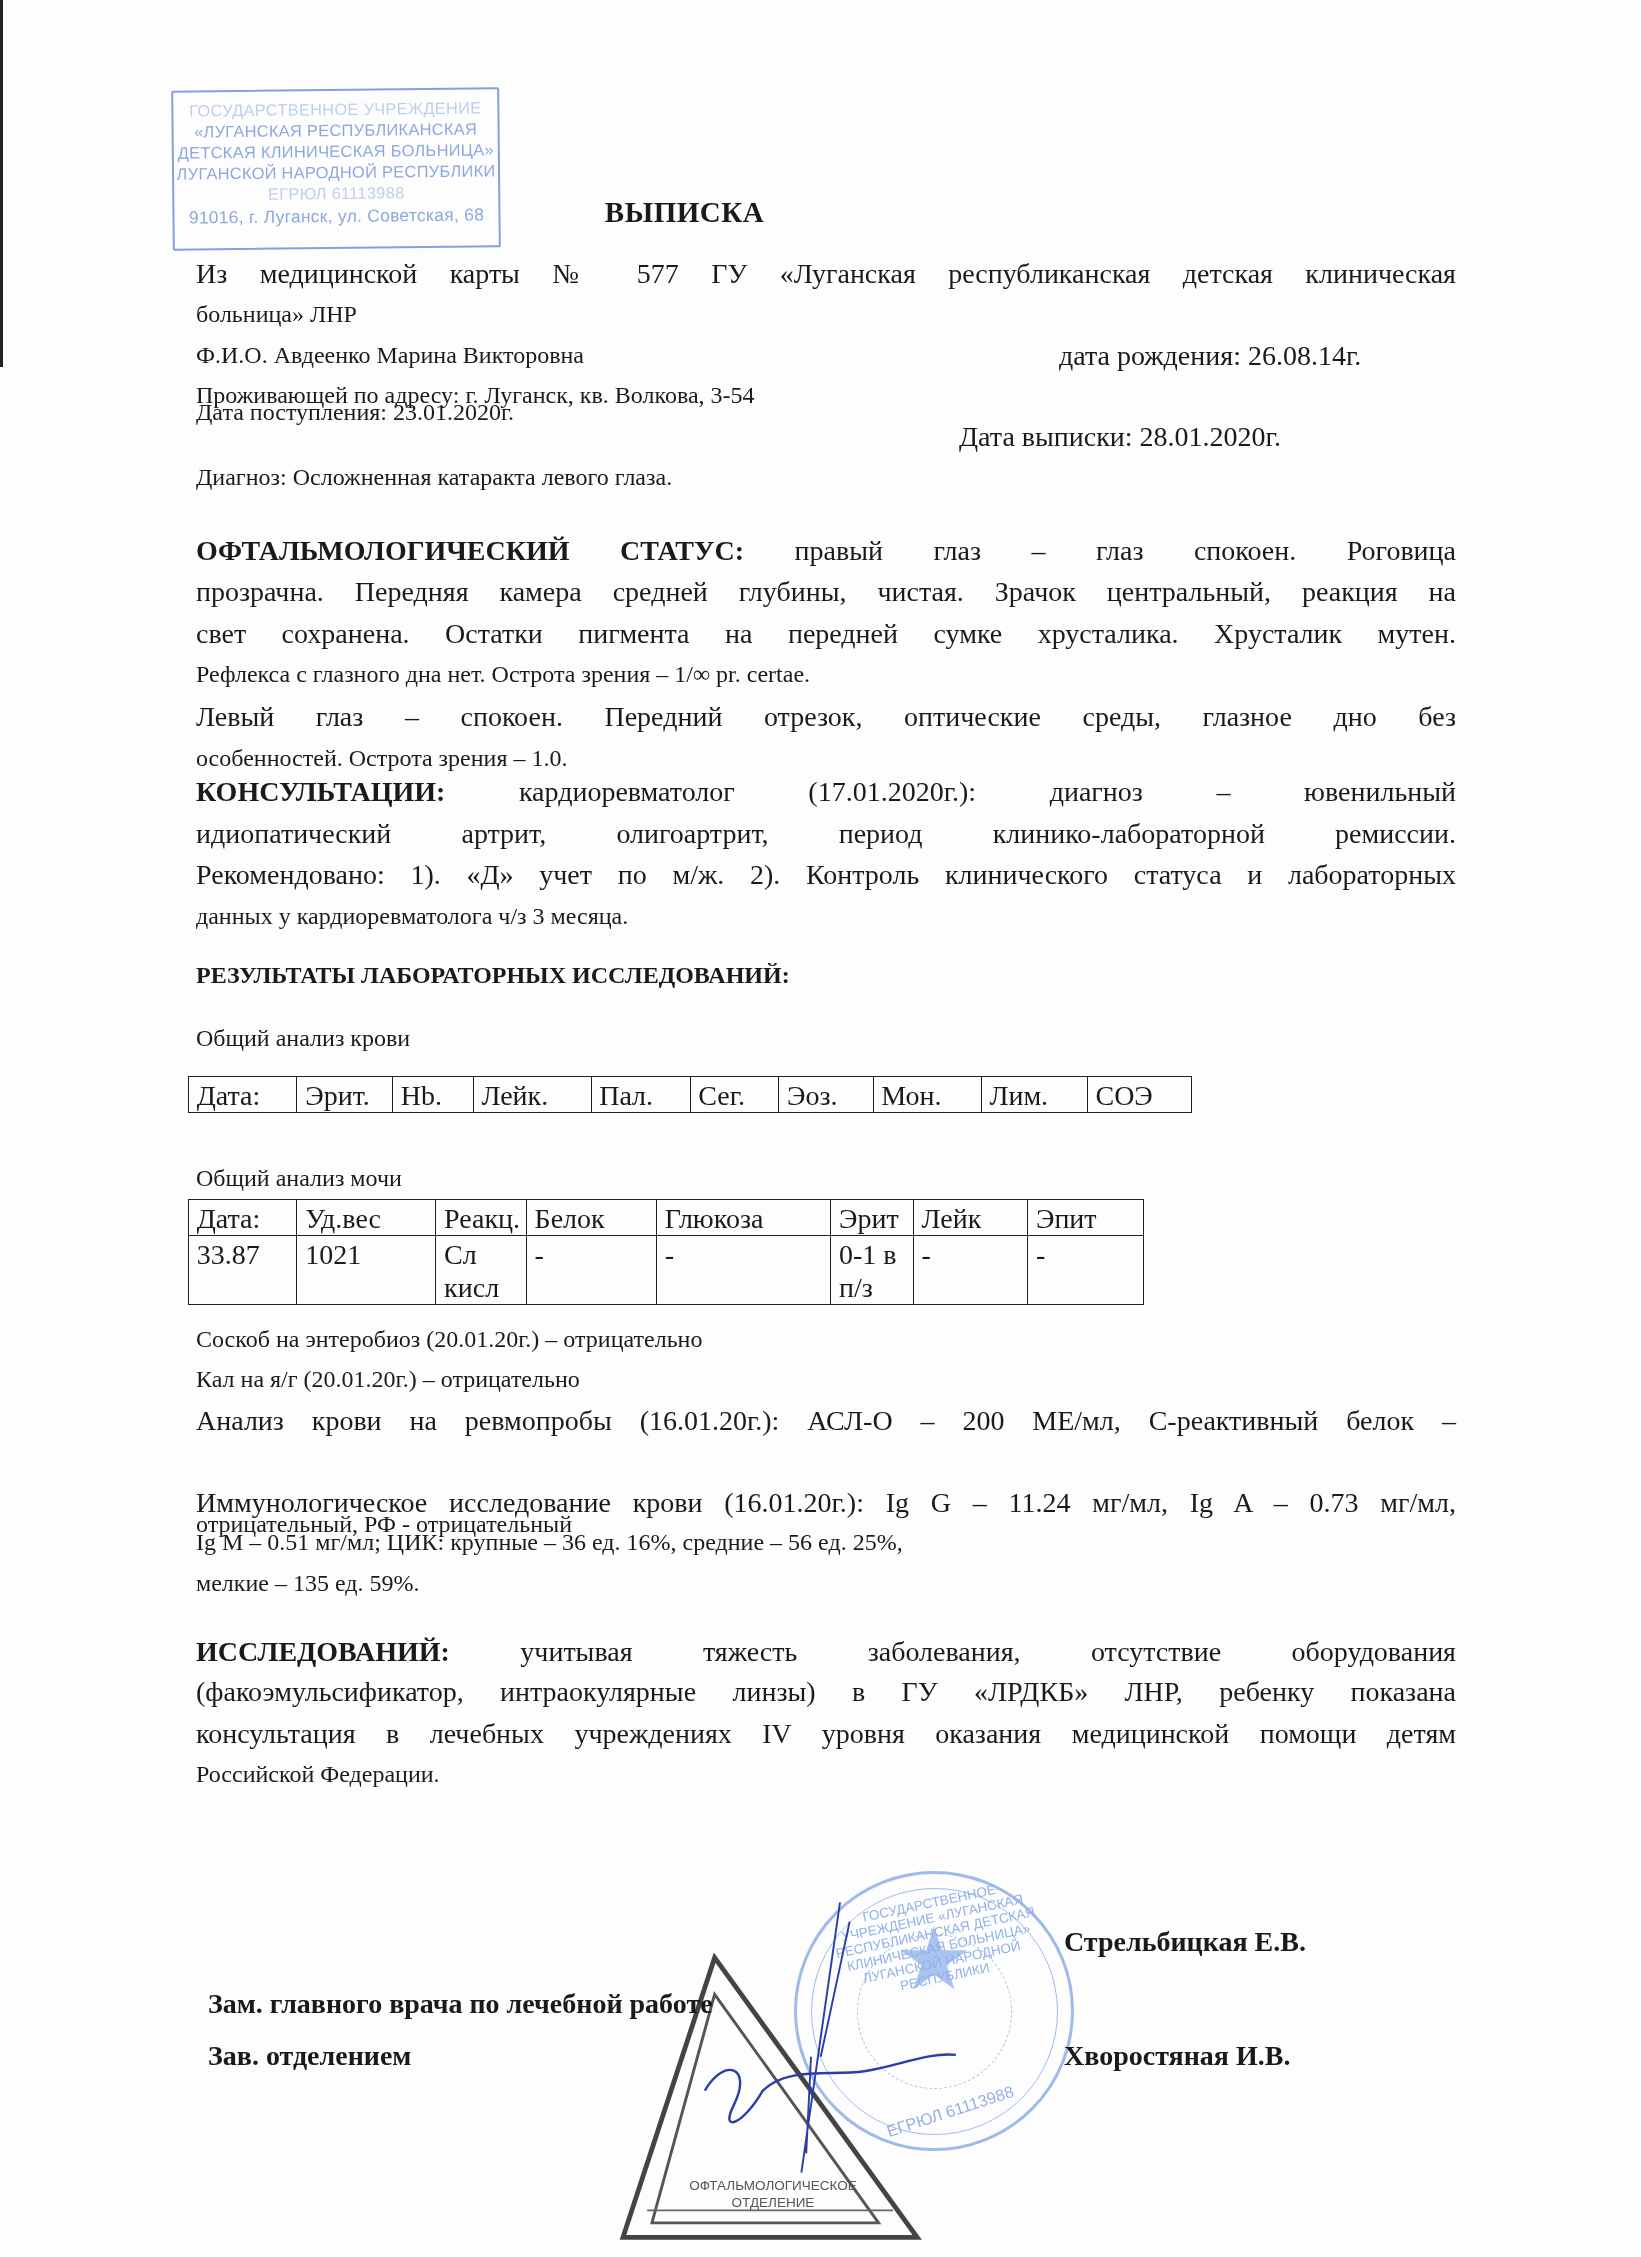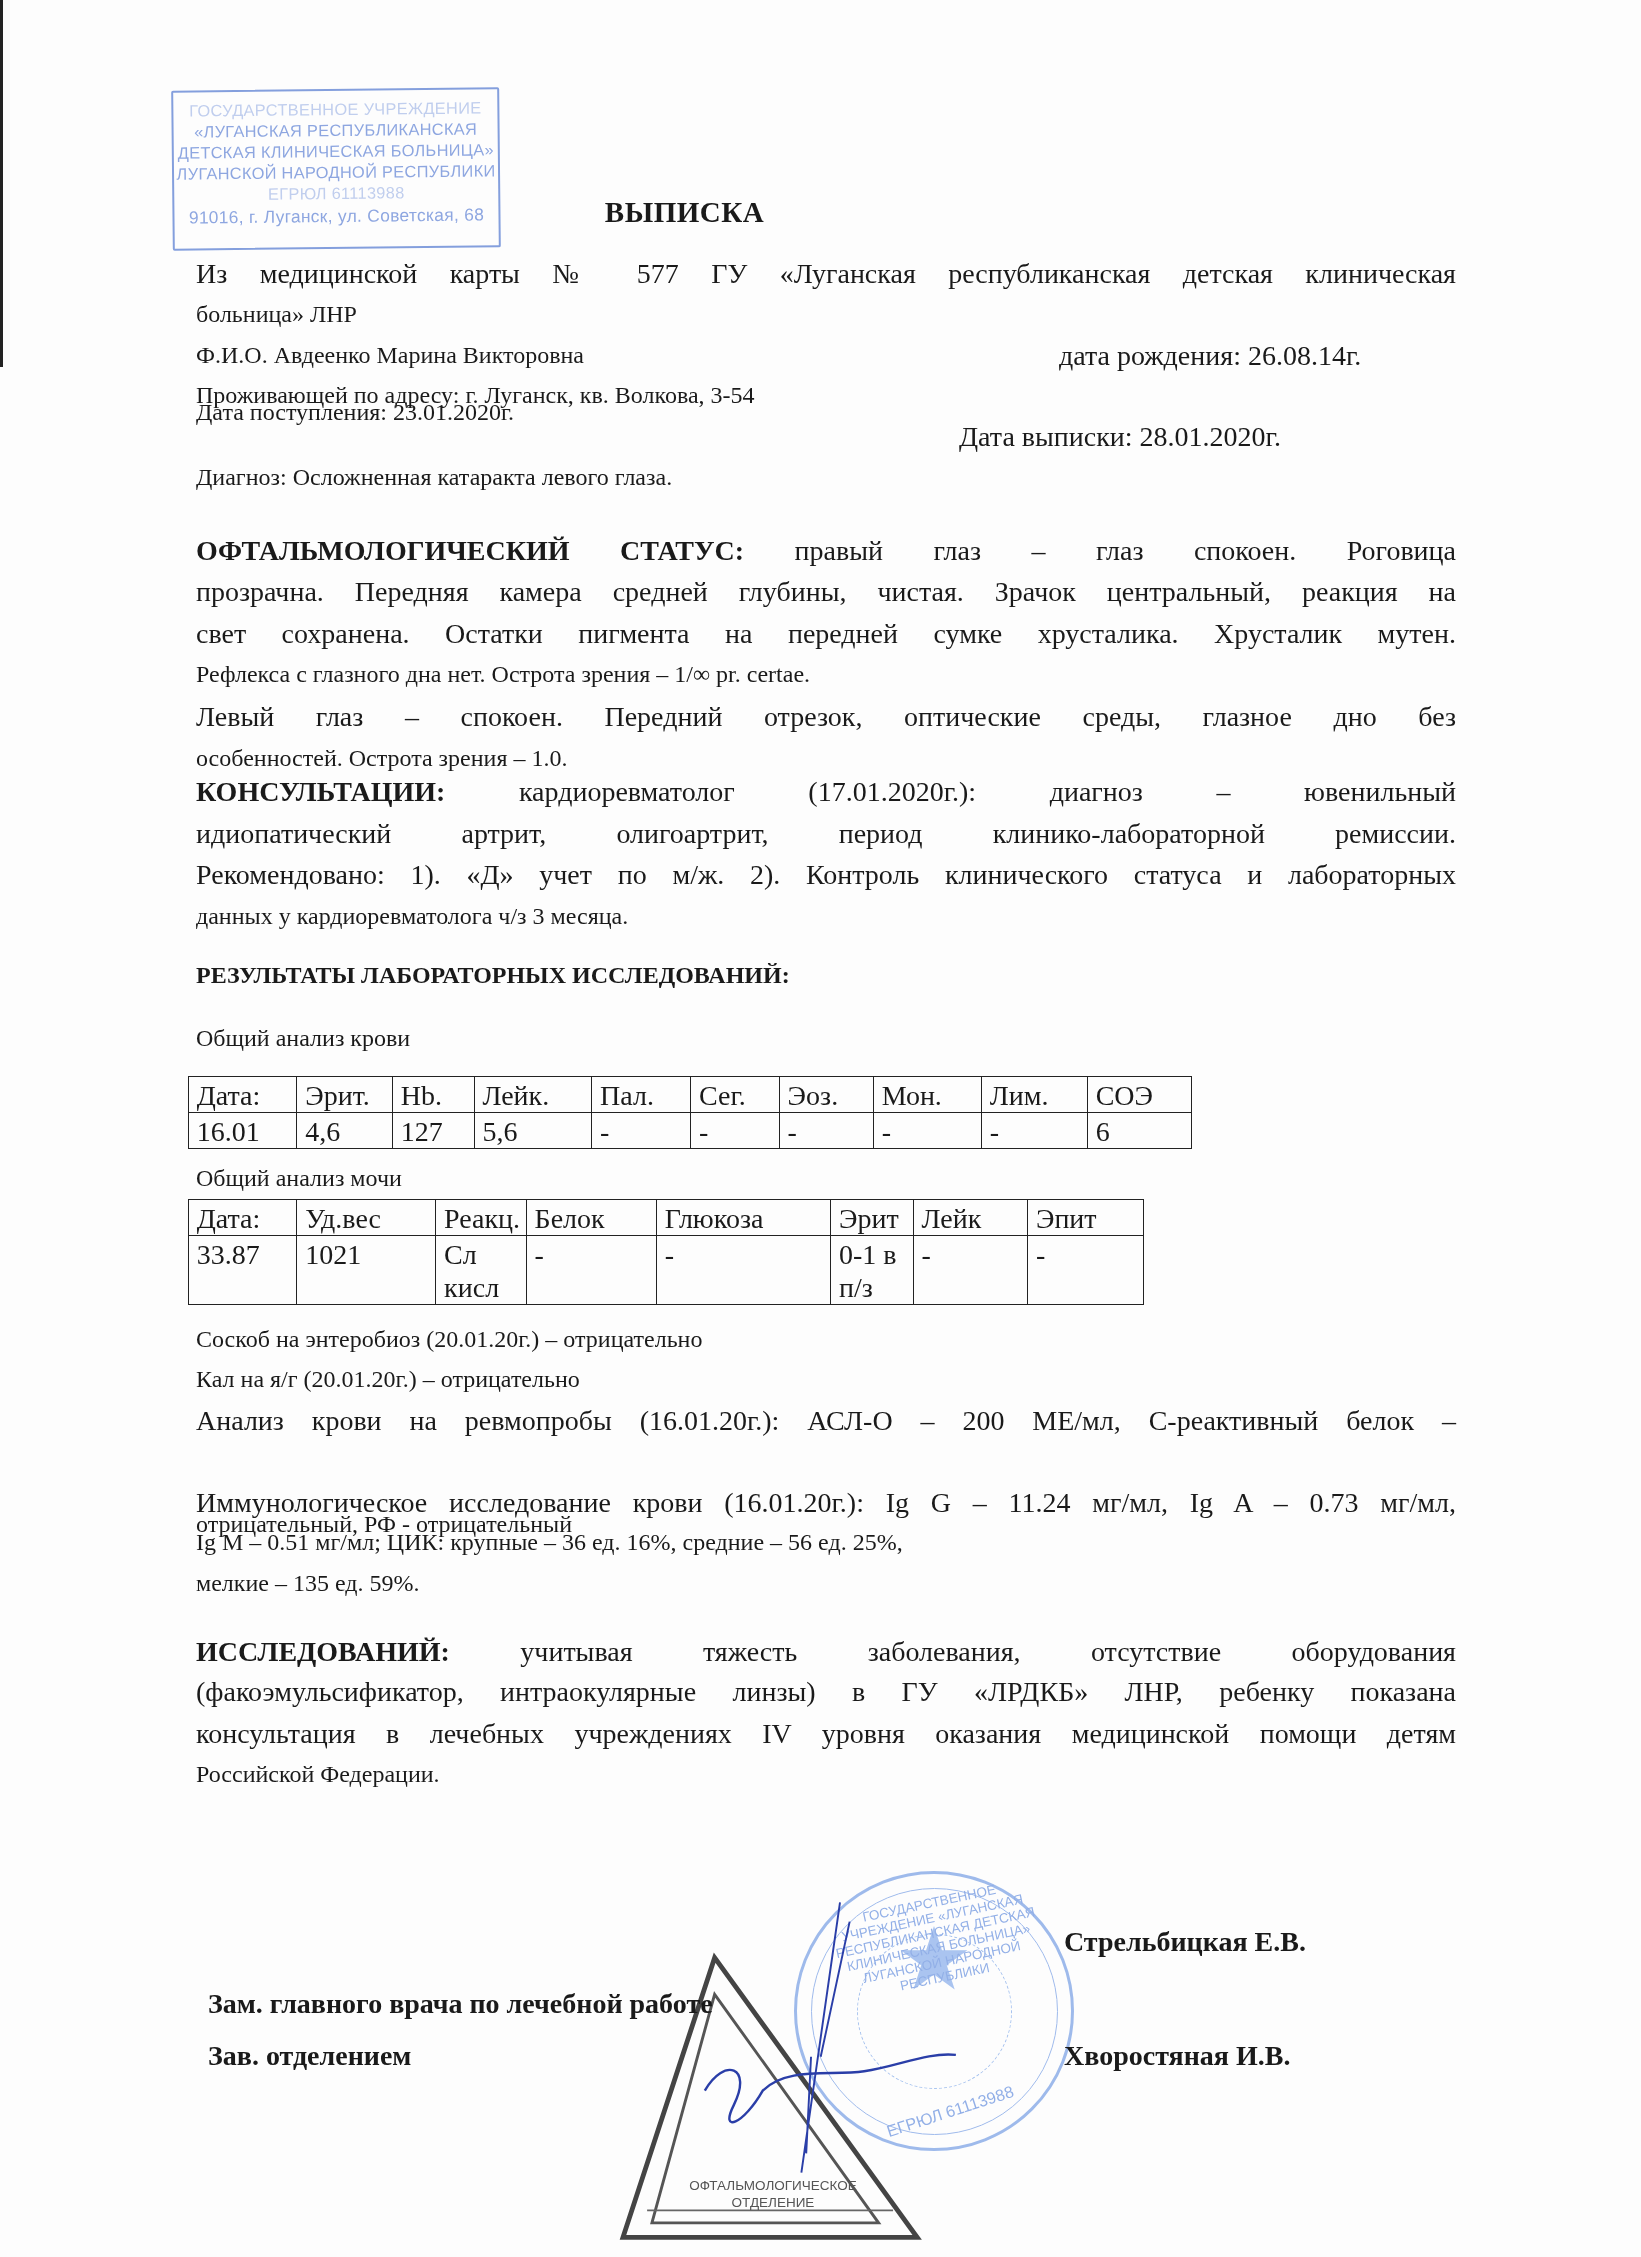--- a/index.html
+++ b/index.html
@@ -109,32 +109,20 @@
     <td style="width:81px;">Эрит.</td>
     <td>Hb.</td>
     <td>Лейк.</td>
     <td>Пал.</td>
     <td>Сег.</td>
     <td>Эоз.</td>
     <td>Мон.</td>
     <td>Лим.</td>
     <td>СОЭ</td>
   </tr>
-  <tr>
-    <td>16.01</td>
-    <td>4,6</td>
-    <td>127</td>
-    <td>5,6</td>
-    <td>-</td>
-    <td>-</td>
-    <td>-</td>
-    <td>-</td>
-    <td>-</td>
-    <td>6</td>
-  </tr>
 </tbody>
   </table>
 
 <div class="line" style="top:1162px;">Общий анализ мочи</div>
 
 <table class="lab" style="left:188px; top:1199px; width:956px;">
   <tbody>
       <tr>
     <td style="width:94px;">Дата:</td>
     <td>Уд.вес</td>

